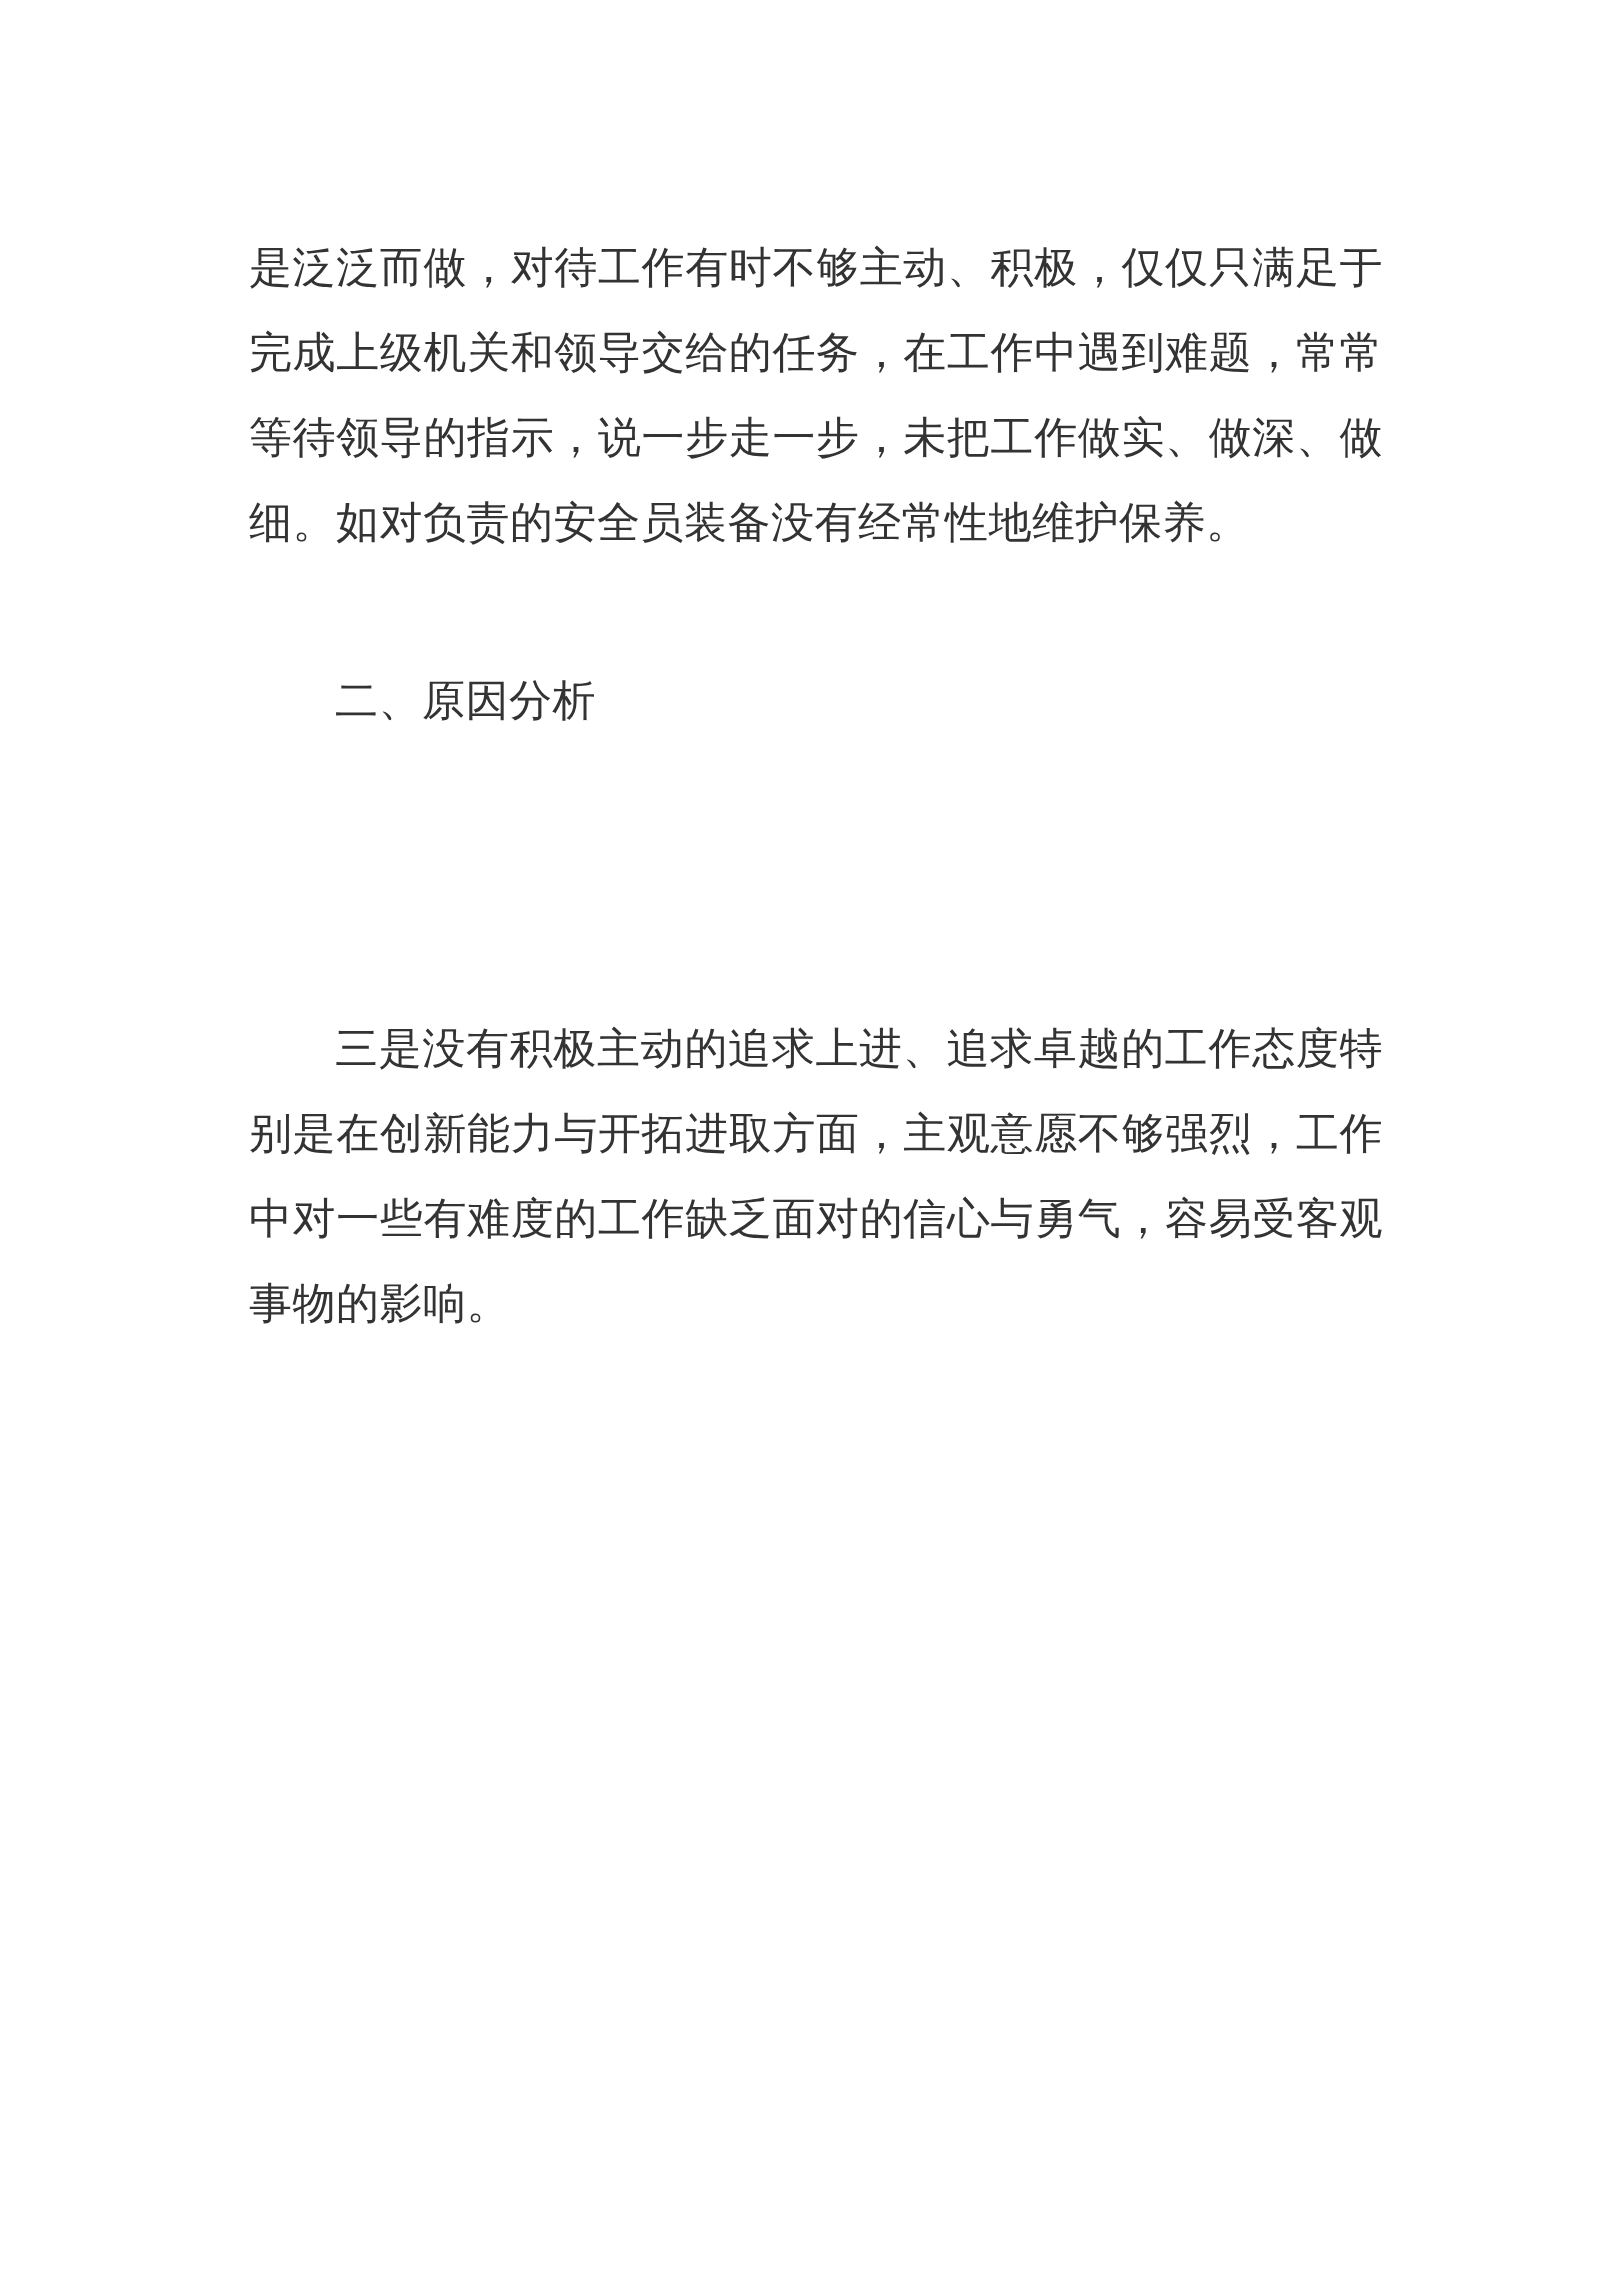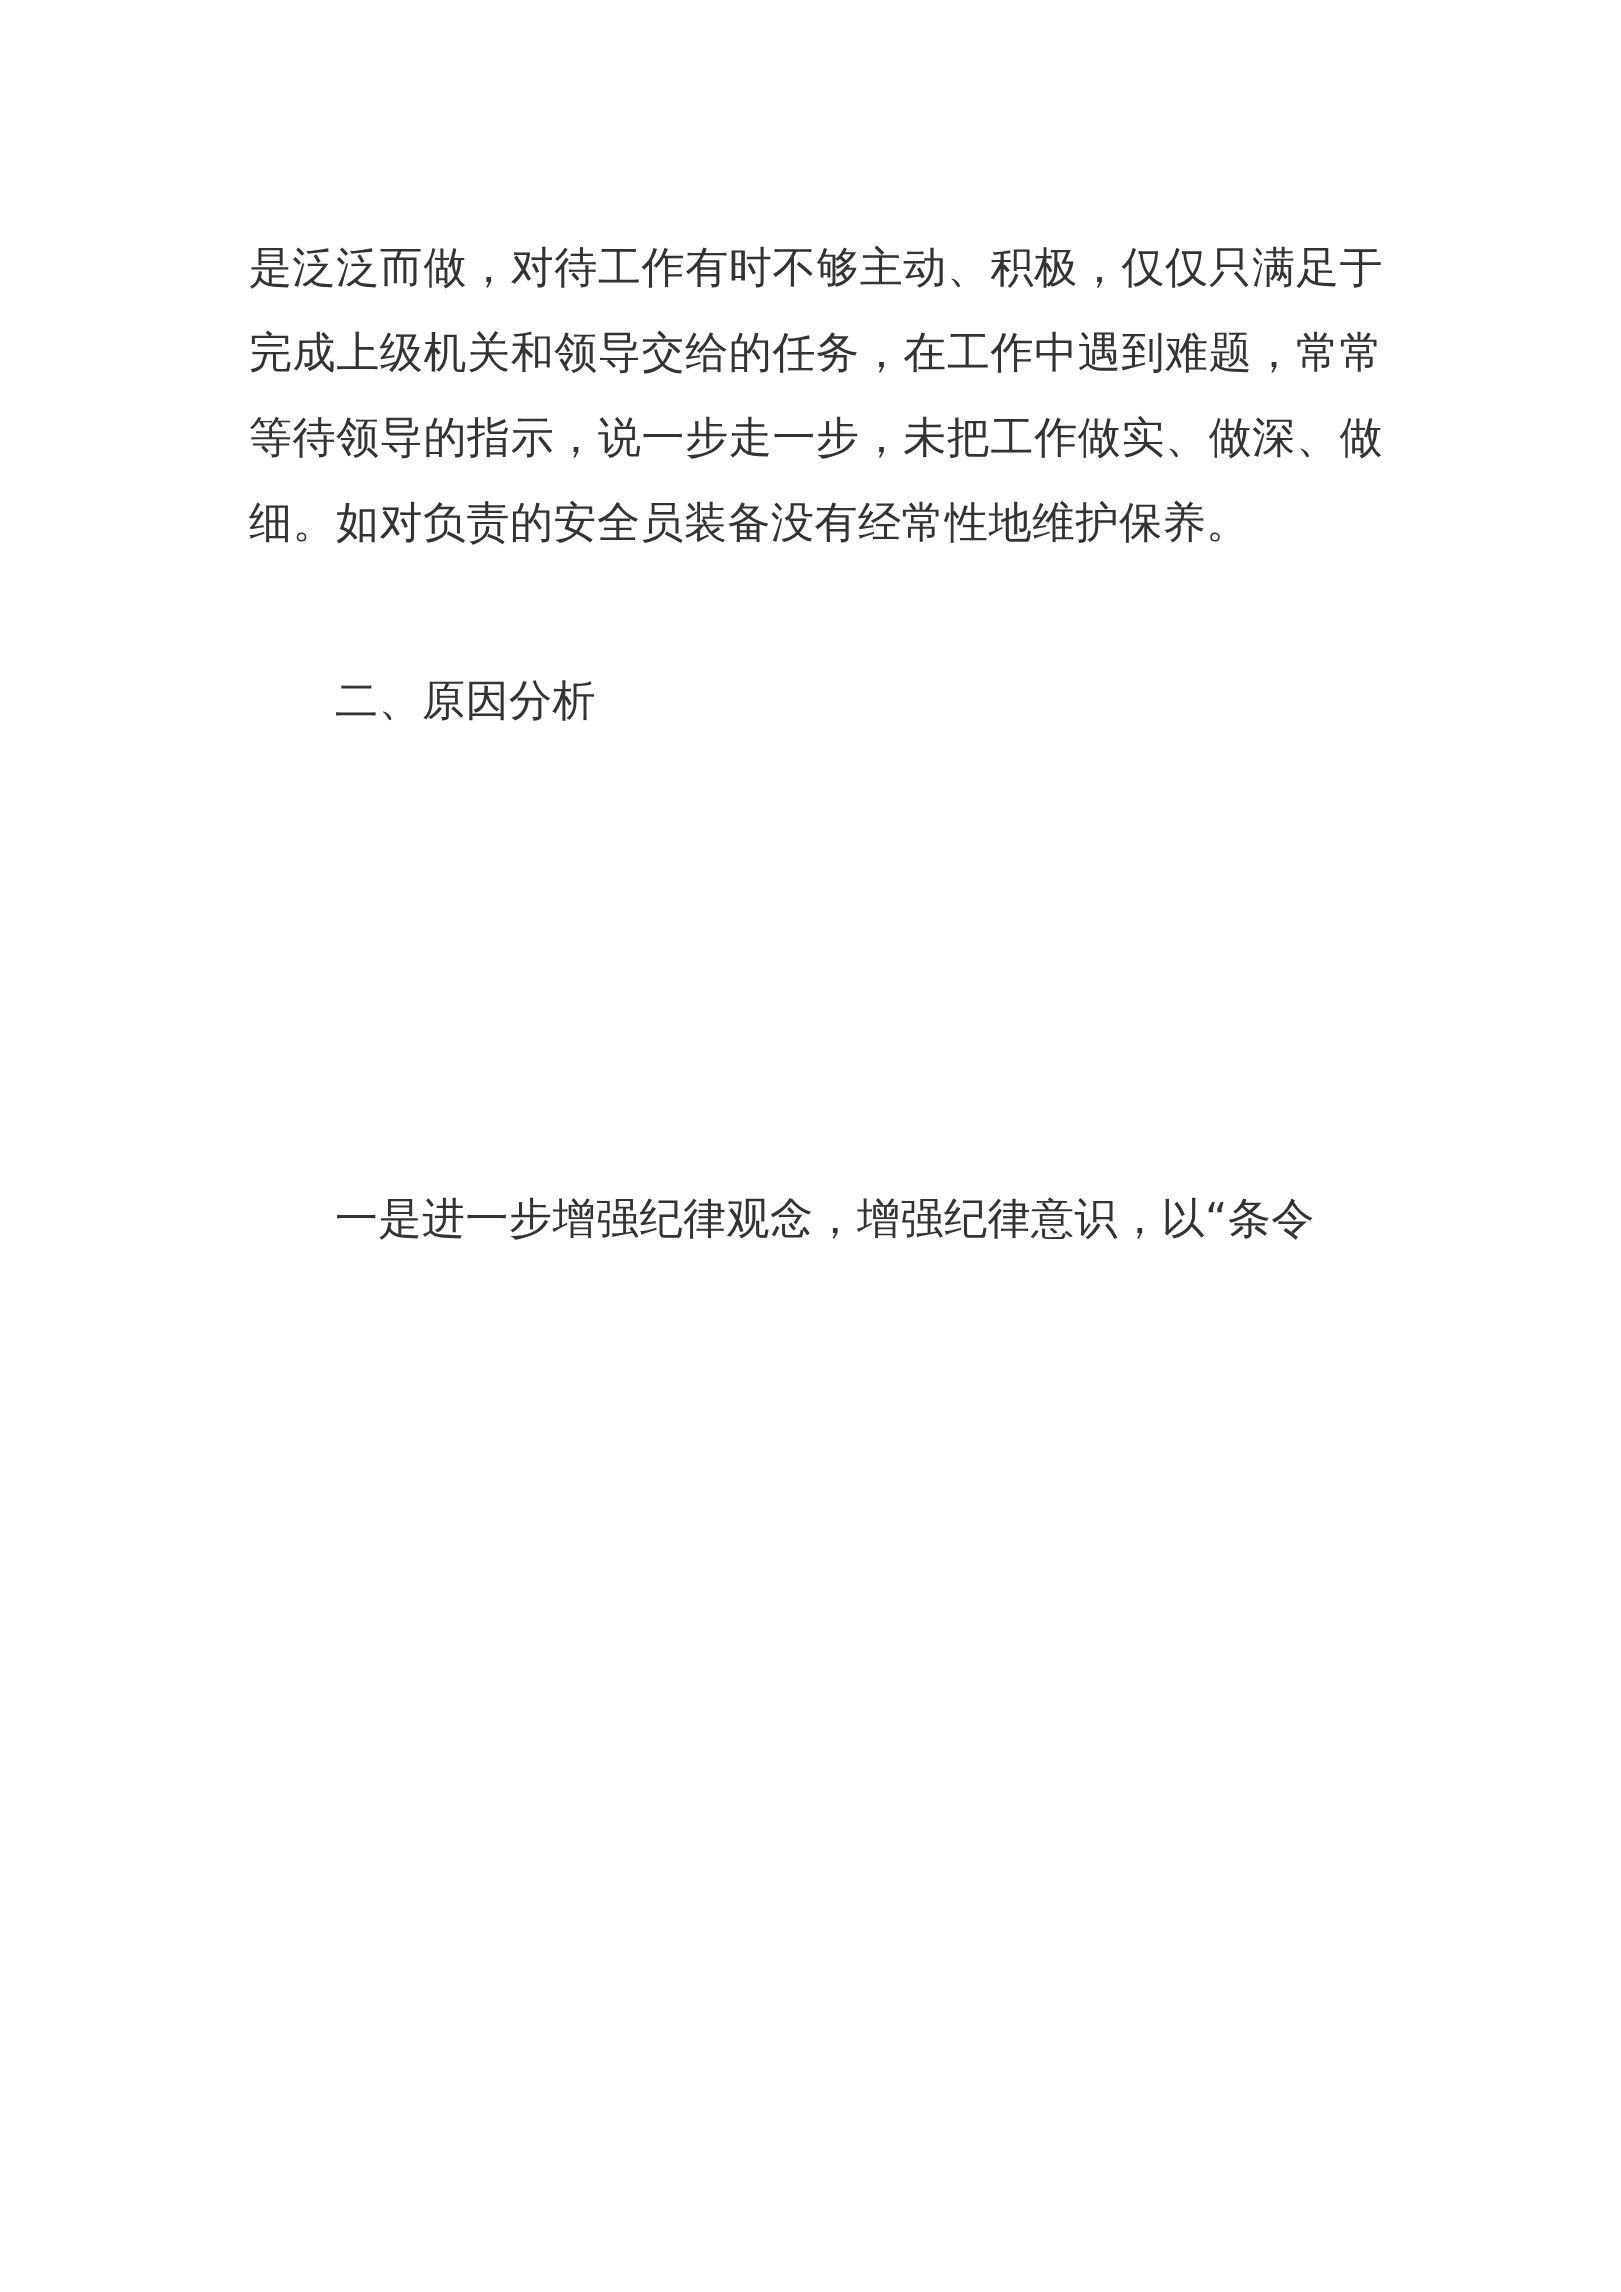--- a/index.html
+++ b/index.html
@@ -43,19 +43,19 @@
   <p class="para">是泛泛而做，对待工作有时不够主动、积极，仅仅只满足于完成上级机关和领导交给的任务，在工作中遇到难题，常常等待领导的指示，说一步走一步，未把工作做实、做深、做细。如对负责的安全员装备没有经常性地维护保养。</p>
   <div class="gap"></div>
 
   <p class="para indent">二、原因分析</p>
   <div class="gap"></div>
 
   <div class="gap"></div>
 
   <div class="gap"></div>
 
+  <p class="para indent">三是没有积极主动的追求上进、追求卓越的工作态度特别是在创新能力与开拓进取方面，主观意愿不够强烈，工作中对一些有难度的工作缺乏面对的信心与勇气，容易受客观事物的影响。</p>
   <div class="gap"></div>
 
   <div class="gap"></div>
 
-  <p class="para indent">一是进一步增强纪律观念，增强纪律意识，以“条令</p>
 </div>
 
 
 </body></html>

